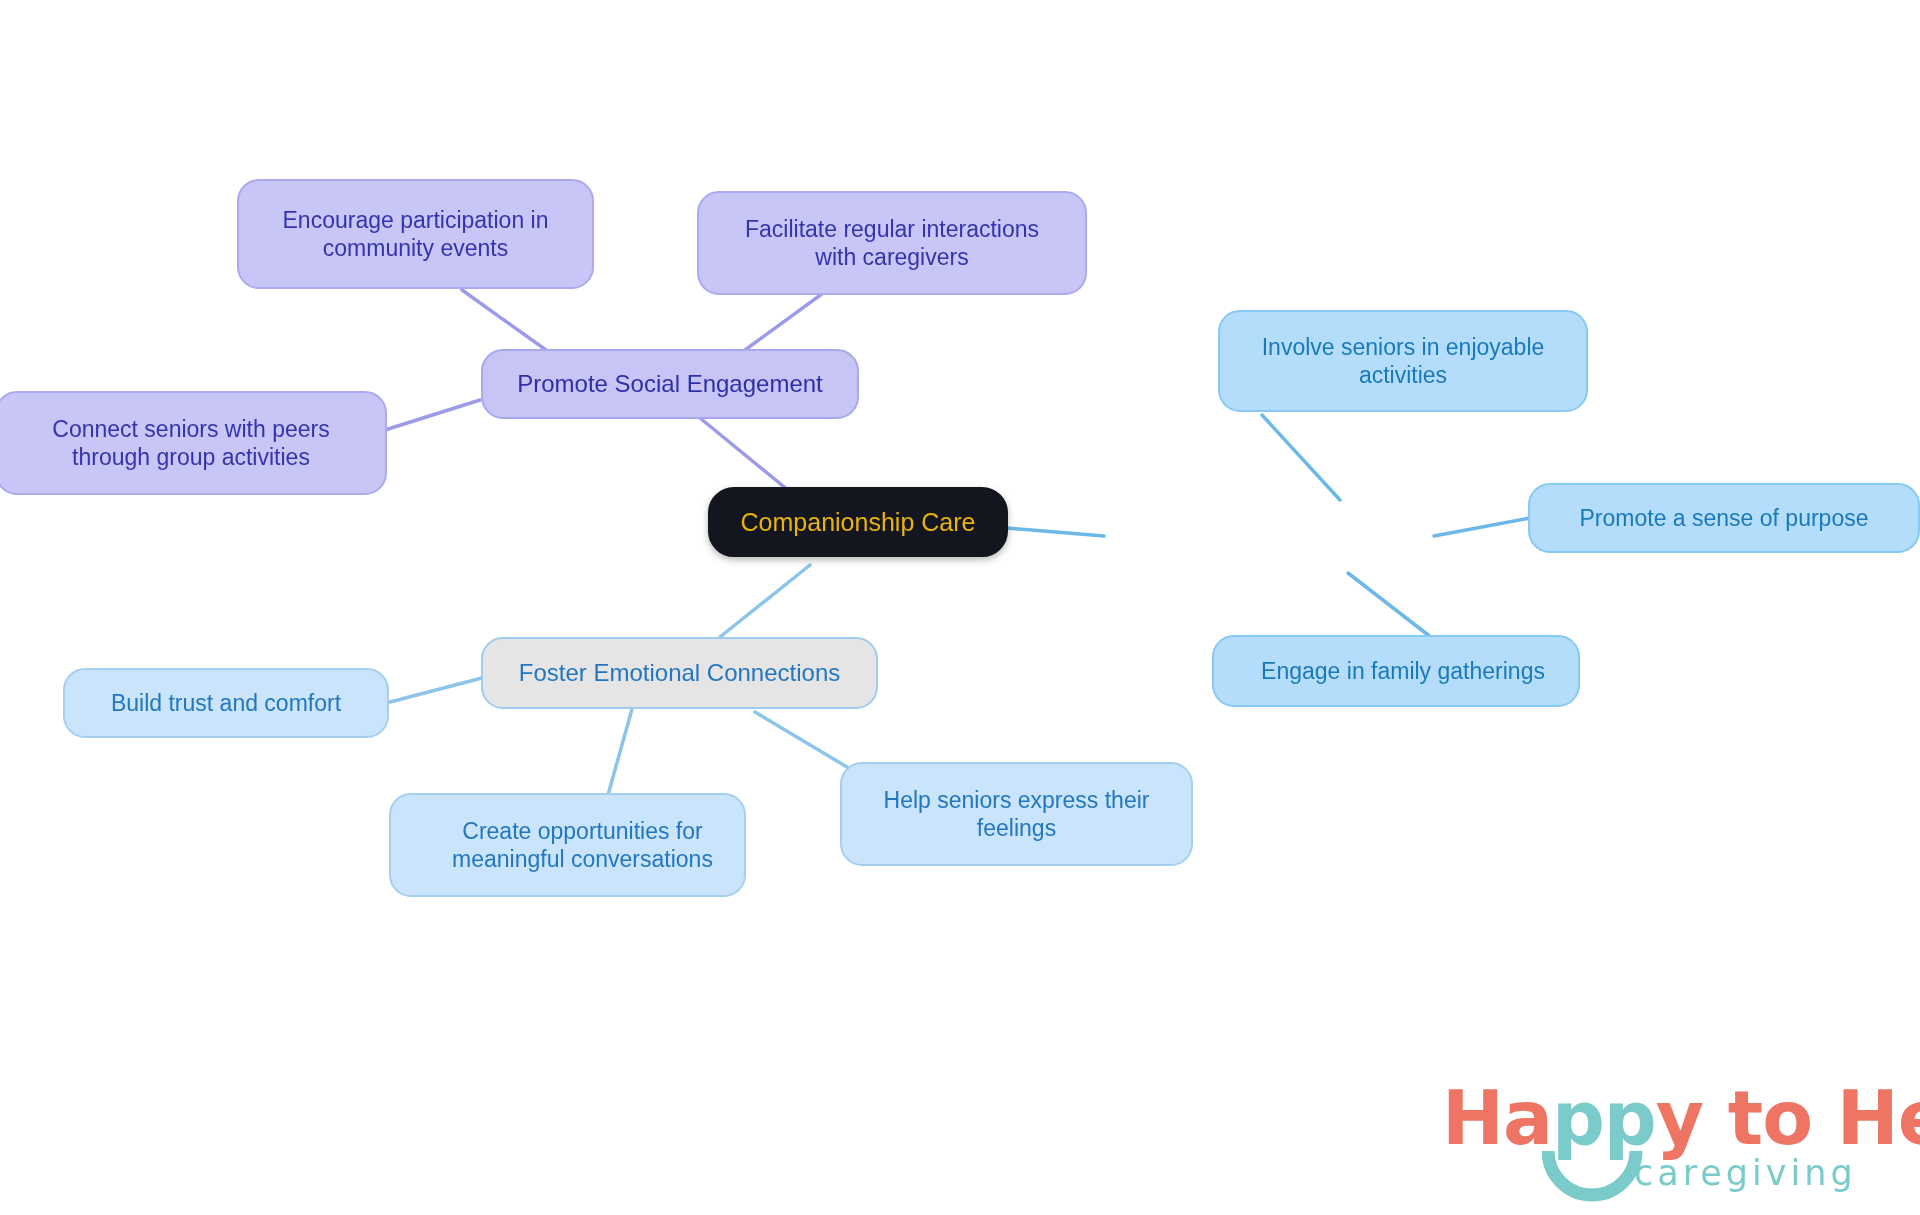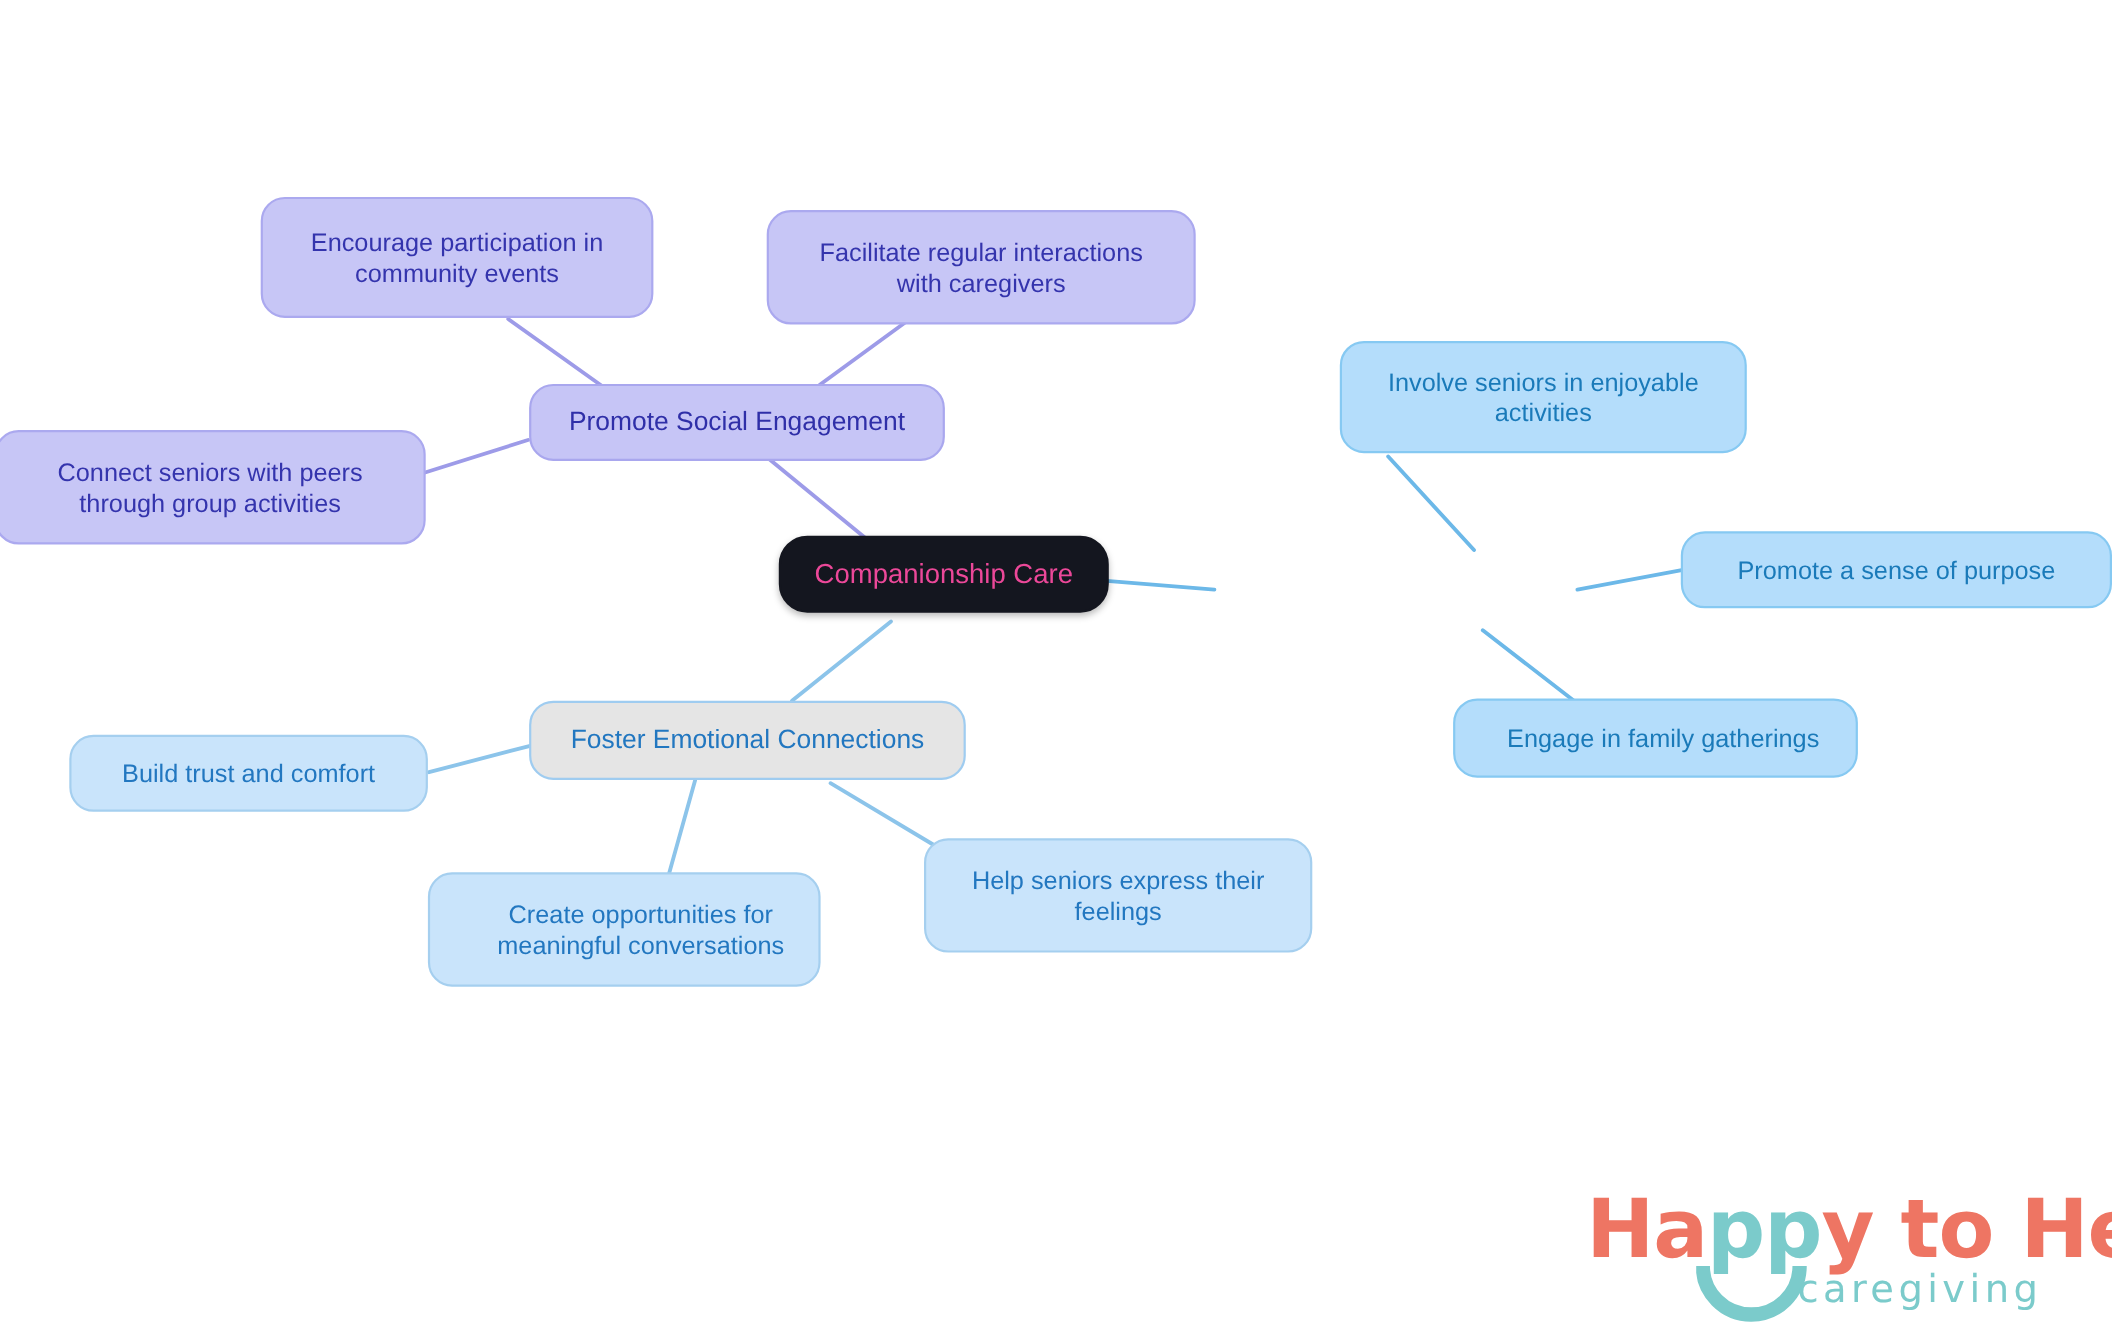--- a/index.html
+++ b/index.html
@@ -37,21 +37,21 @@
     border-width: 2px;
     line-height: 1.22;
     padding: 4px 14px;
     white-space: pre-line;
   }
 
   
   .node.root {
     background: #14161f;
     border-color: #14161f;
-    color: #ec4899;
+    color: #eab308;
     font-size: 25px;
     border-radius: 26px;
     box-shadow: 0 3px 7px rgba(0,0,0,0.28);
   }
 
   
   .node.purple-branch {
     background: #c6c5f6;
     border-color: #a9a7ee;
     color: #2f2fa8;
@@ -183,21 +183,21 @@
 
   <div class="node blue-leaf" style="left:1218px; top:310px; width:370px; height:102px;">
     <span>Involve seniors in enjoyable
 activities</span>
   </div>
 
   <div class="node blue-leaf" style="left:1528px; top:483px; width:392px; height:70px;">
     <span>Promote a sense of purpose</span>
   </div>
 
-  <div class="node blue-leaf" style="left:1321px; top:635px; width:368px; height:72px;padding-left:28px;">
+  <div class="node blue-leaf" style="left:1212px; top:635px; width:368px; height:72px;padding-left:28px;">
     <span>Engage in family gatherings</span>
   </div>
 
   <div class="node pale-branch" style="left:481px; top:637px; width:397px; height:72px;">
     <span>Foster Emotional Connections</span>
   </div>
 
   <div class="node pale-leaf" style="left:63px; top:668px; width:326px; height:70px;">
     <span>Build trust and comfort</span>
   </div>

